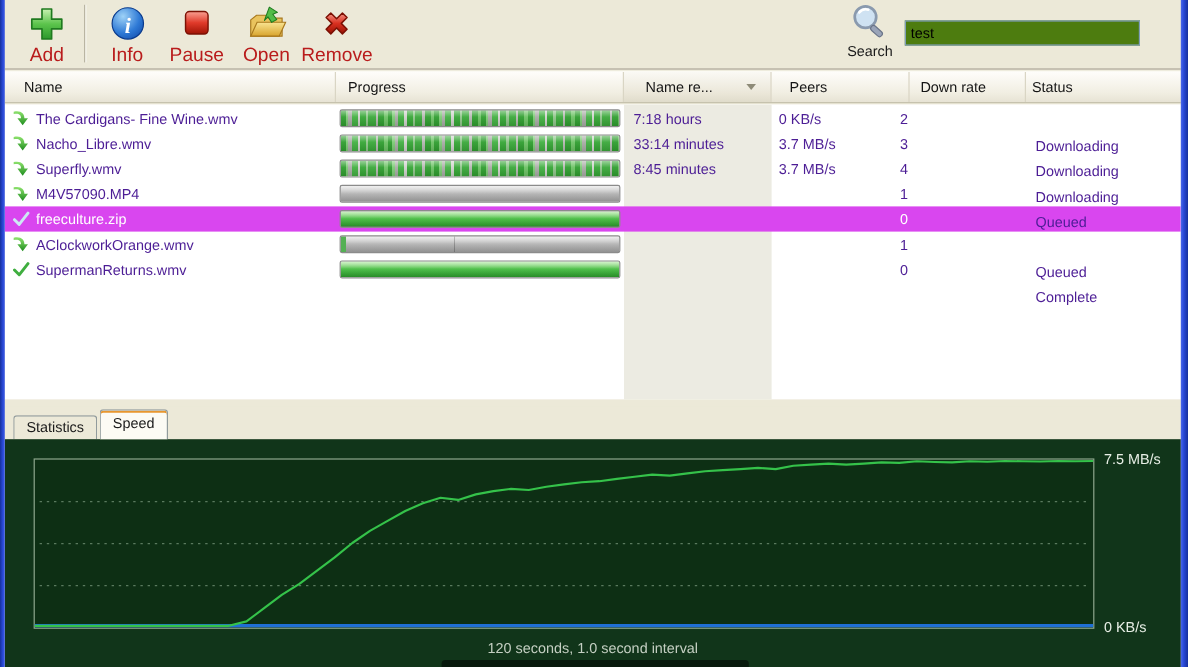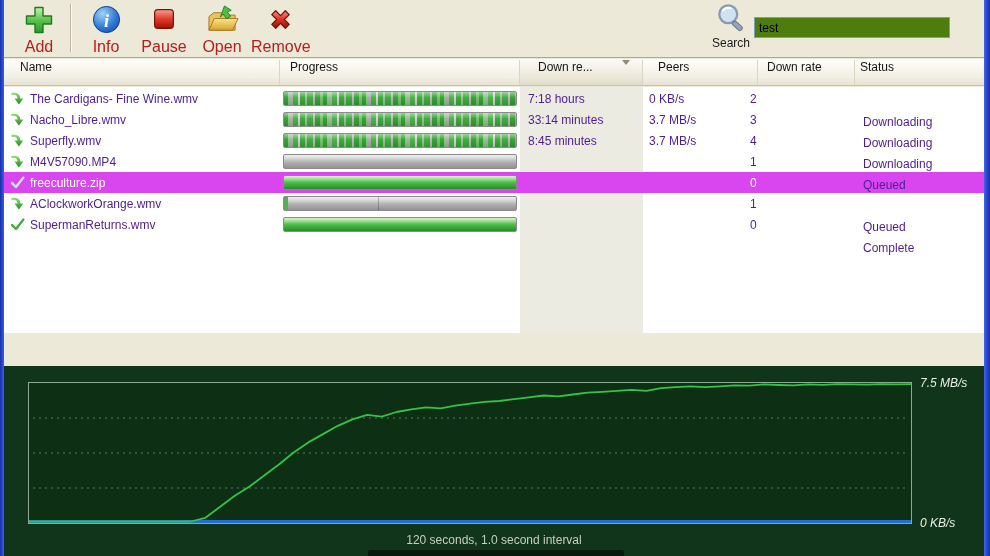--- a/index.html
+++ b/index.html
@@ -15,30 +15,30 @@
 
   
   .toolbar { position:absolute; left:4px; right:6px; top:0; height:58px;
     background:#ece9d8; border-bottom:1px solid #aca899; display:flex; align-items:flex-start; padding:2px 0 0 6px; }
   .tb-btn { width:58px; text-align:center; cursor:default; }
   .tb-btn .tb-icon { display:block; height:36px; padding-top:2px; }
   .tb-btn .tb-label { display:block; font-size:16px; color:#b91c1c; }
   .tb-sep { width:2px; height:48px; margin:2px 5px 0 2px;
     border-left:1px solid #b9b5a2; border-right:1px solid #fbfaf4; }
   .search-group { position:absolute; right:34px; top:2px; display:flex; align-items:flex-start; }
-  .search-icon-block { width:50px; text-align:right; margin-right:4px; }
+  .search-icon-block { width:50px; text-align:center; margin-right:4px; }
   .search-icon-block .tb-label { display:block; font-size:12px; margin-top:-2px; }
   .search-input { width:196px; height:21px; margin-top:15px; border:1px solid #7f9db9;
     font-family:"Liberation Sans",sans-serif; font-size:12px; padding:2px 4px; background:#4d7c0f; }
 
   
   .lheader { position:absolute; top:59px; left:4px; right:6px; height:27px;
     background:linear-gradient(#fefdfa,#f1eee2 70%,#e7e3d4); border-top:1px solid #fbfaf4;
     border-bottom:1px solid #c6c2ae; display:flex; }
-  .hcell { display:flex; border-right:1px solid #d9d5c4; height:100%; color:#151515; }
+  .hcell { display:flex; align-items:center; border-right:1px solid #d9d5c4; height:100%; color:#151515; }
   .hc0{ width:276px; padding-left:16px; } .hc1{ width:240px; padding-left:10px; }
   .hc2{ width:123px; padding-left:18px; background:linear-gradient(#faf9f4,#ebe7d9 70%,#e0dccb); }
   .hc3{ width:97px; padding-left:9px; } .hc4{ width:115px; padding-left:15px; }
   .hc5{ flex:1; padding-left:5px; border-right:none; }
   .sort-arrow { margin-left:auto; margin-right:12px; width:0; height:0;
     border-left:4px solid transparent; border-right:4px solid transparent; border-top:5px solid #8e8b78; }
 
   
   .list { position:absolute; top:87px; left:4px; right:6px; height:246px; background:#fff; overflow:hidden; }
   .sorted-col-overlay { position:absolute; left:516px; top:0; bottom:0; width:123px; background:#ecebe2; }
@@ -78,21 +78,21 @@
   .tab { height:20px; padding:2px 10px 0; border:1px solid #919b9c; border-bottom:none;
     border-radius:3px 3px 0 0; background:#ece9d8; color:#1a1a1a; margin-right:2px; position:relative; }
   .tab.active { height:25px; padding-top:4px; background:#fcfbf4; z-index:2;
     box-shadow:inset 0 2px 0 #e8972e; }
 
   
   .chart-panel { position:absolute; top:366px; left:4px; right:6px; bottom:0; background:#11351a; }
   .plot { position:absolute; left:24px; top:16px; width:884px; height:142px;
     border:1px solid #8fa98f; background:#0d2f14; }
   .plot svg { display:block; }
-  .y-label { position:absolute; color:#e8efe6; font-size:12px; left:916px;font-style:italic; }
+  .y-label { position:absolute; color:#e8efe6; font-size:12px; left:916px; }
   .y-label.top { top:10px; } .y-label.bottom { top:150px; }
   .chart-caption { position:absolute; left:0; right:0; top:167px; text-align:center; color:#c4cfc2; font-size:12px; }
   .bottom-partial { position:absolute; left:364px; width:256px; bottom:0; height:6px;
     background:rgba(0,0,0,.5); border-radius:3px 3px 0 0; }
 </style>
 </head>
 <body>
 
 <div class="window">
   <div class="win-border-left"></div>
@@ -183,21 +183,21 @@
   </div>
 
   <div class="lheader" id="lheader">
       <div class="hcell hc0">
        <span>Name</span>
      </div>
       <div class="hcell hc1">
        <span>Progress</span>
      </div>
       <div class="hcell hc2">
-       <span>Down re...</span>
+       <span>Name re...</span>
      <span class="sort-arrow"></span>
       </div>
       <div class="hcell hc4">
        <span>Peers</span>
      </div>
       <div class="hcell hc3">
        <span>Down rate</span>
      </div>
       <div class="hcell hc5">
        <span>Status</span>
@@ -353,20 +353,24 @@
        </div>
        <div class="c-time"></div>
        <div class="c-rate"></div>
        <div class="c-peers">0</div>
        <div class="c-status">Complete</div>
      </div>
       </div>
   </div>
 
   <div class="tabstrip-gap"></div>
+  <div class="tabbar" id="tabbar">
+      <div class="tab">Statistics</div>
+      <div class="tab active">Speed</div>
+    </div>
 
   <div class="chart-panel">
     <div class="plot">
       <svg id="chart-svg" width="882" height="140" viewBox="0 0 882 140">
           <line x1="4" x2="880" y1="35" y2="35" stroke="#5a7a5e" stroke-width="1" stroke-dasharray="2 4"></line>
           <line x1="4" x2="880" y1="70" y2="70" stroke="#5a7a5e" stroke-width="1" stroke-dasharray="2 4"></line>
           <line x1="4" x2="880" y1="105" y2="105" stroke="#5a7a5e" stroke-width="1" stroke-dasharray="2 4"></line>
           <polyline points="0.0,138.5 882.0,138.5" fill="none" stroke="#1f6fd4" stroke-width="3" stroke-linejoin="round" stroke-linecap="round"></polyline>
           <polyline points="0.0,138.5 29.4,138.5 58.8,138.5 88.2,138.5 117.6,138.5 147.0,138.5 161.7,138.5 176.4,134.8 191.1,123.8 205.8,112.7 220.5,103.5 235.2,92.5 249.9,81.5 264.6,69.5 279.3,59.4 294.0,51.1 308.7,42.8 323.4,36.4 338.1,31.8 352.8,33.6 367.5,29.0 382.2,26.3 396.9,24.4 411.6,25.3 426.3,22.6 441.0,20.7 455.7,18.9 470.4,18.0 485.1,16.1 499.8,14.3 514.5,12.5 529.2,13.4 543.9,11.5 558.6,9.7 573.3,8.8 588.0,7.9 602.7,6.9 617.4,7.9 632.1,5.1 646.8,4.2 661.5,3.3 676.2,4.2 690.9,3.3 705.6,2.3 720.3,2.7 735.0,1.4 749.7,2.0 764.4,2.3 779.1,1.4 793.8,1.8 808.5,1.2 823.2,1.4 837.9,1.6 852.6,1.2 867.3,1.4 882.0,1.2" fill="none" stroke="#35c24a" stroke-width="1.8" stroke-linejoin="round" stroke-linecap="round"></polyline>
         </svg>

